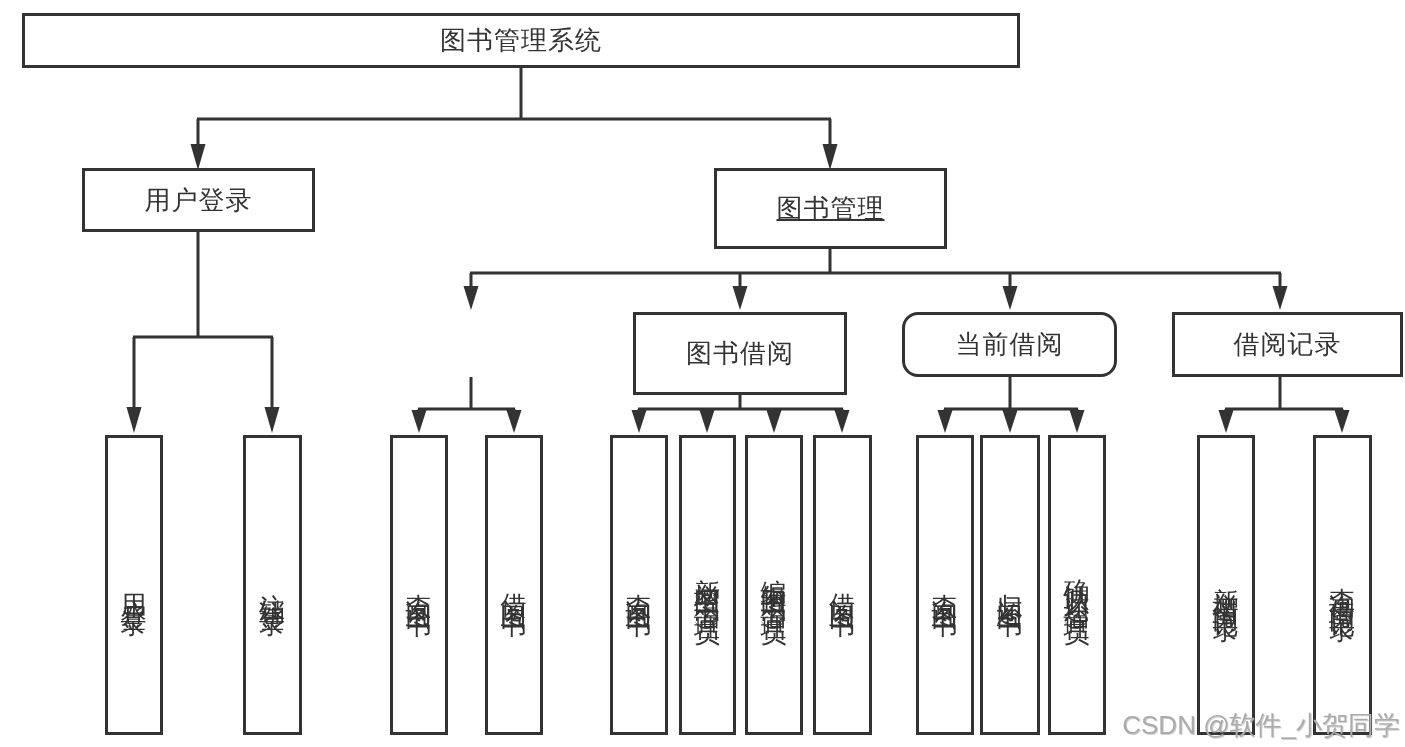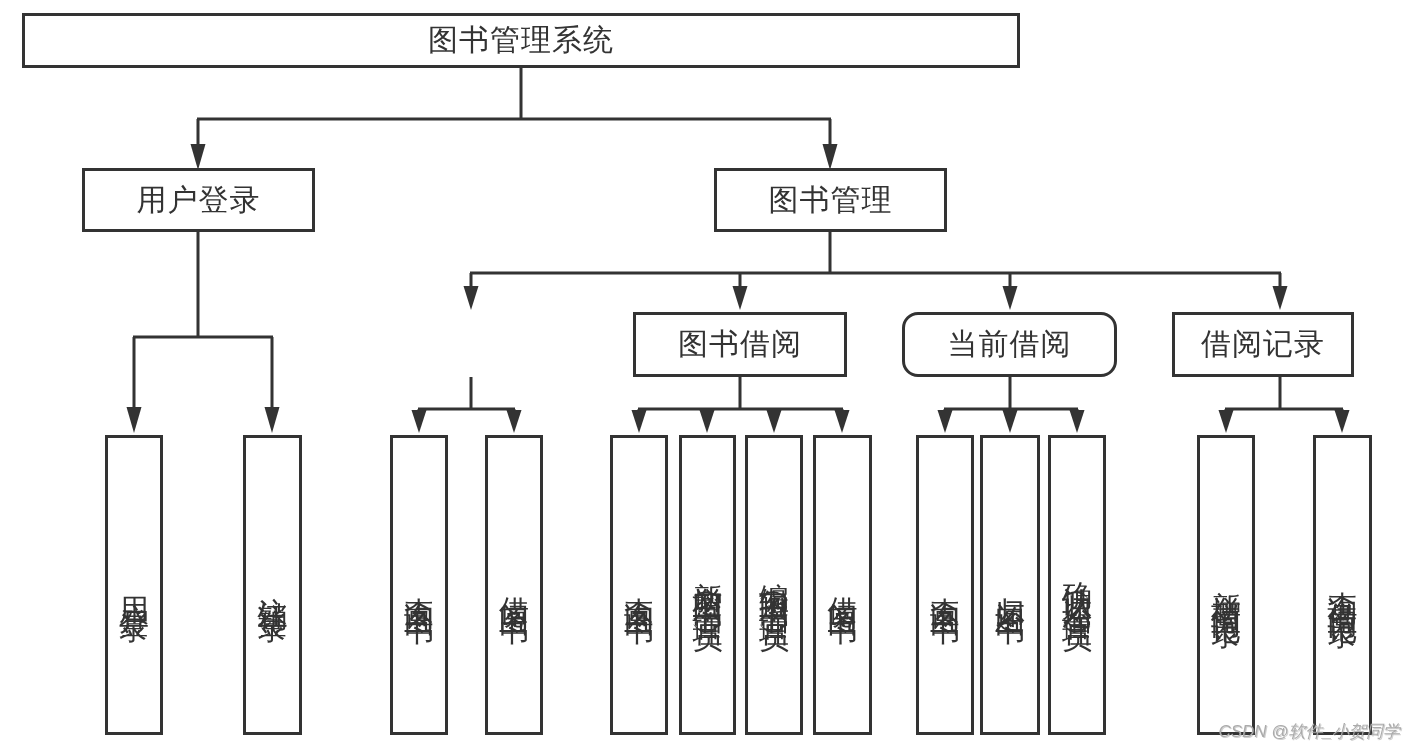--- a/index.html
+++ b/index.html
@@ -18,65 +18,64 @@
   }
   .node {
     position: absolute;
     box-sizing: border-box;
     border: 3px solid #333333;
     background: #ffffff;
     color: #333333;
     display: flex;
     align-items: center;
     justify-content: center;
-    font-size: 30px;
+    font-size: 26px;
     letter-spacing: 1px;
     text-align: center;
     white-space: nowrap;
   }
   .node.v {
     writing-mode: vertical-rl;
     text-orientation: mixed;
     letter-spacing: 6px;
     white-space: normal;
     line-height: 1;
   }
   
   #nd-root { left: 22px;   top: 13px;  width: 998px; height: 55px; }
   #nd-l2a  { left: 82px;   top: 168px; width: 233px; height: 64px; }
-  #nd-l2b  { left: 714px;  top: 168px; width: 233px; height: 64px; }
+  #nd-l2b  { left: 714px;  top: 168px; width: 233px; height: 81px; text-decoration: underline; }
   #nd-l3a  { left: 364px;  top: 312px; width: 215px; height: 65px; }
-  #nd-l3b  { left: 633px;  top: 312px; width: 214px; height: 65px; }
+  #nd-l3b  { left: 633px;  top: 312px; width: 214px; height: 83px; }
   #nd-l3c  { left: 902px;  top: 312px; width: 215px; height: 65px; border-radius: 16px; }
-  #nd-l3d  { left: 1172px; top: 312px; width: 182px; height: 65px; }
+  #nd-l3d  { left: 1172px; top: 312px; width: 231px; height: 65px; }
   
   .leaf { top: 435px; height: 300px; }
   #nd-a1 { left: 105px;  width: 58px; }
   #nd-a2 { left: 243px;  width: 59px; }
   #nd-b1 { left: 390px;  width: 58px; }
   #nd-b2 { left: 485px;  width: 58px; }
   #nd-c1 { left: 610px;  width: 58px; }
   #nd-c2 { left: 679px;  width: 57px; }
   #nd-c3 { left: 745px;  width: 58px; }
   #nd-c4 { left: 813px;  width: 59px; }
   #nd-d1 { left: 916px;  width: 58px; }
   #nd-d2 { left: 980px;  width: 60px; }
   #nd-d3 { left: 1048px; width: 58px; }
   #nd-e1 { left: 1197px; width: 58px; }
   #nd-e2 { left: 1313px; width: 59px; }
   .watermark {
     position: absolute;
     right: 5px;
     bottom: 4px;
-    font-size: 17px;
+    font-size: 26px;
     color: #ababab;
     background: transparent;
     white-space: nowrap;
     text-shadow: 1px 1px 0 rgba(120,120,120,0.35);
-    font-style: italic;
   }
 </style>
 </head>
 <body>
 
 <div class="canvas">
 
   <svg class="wires" viewBox="0 0 1405 747" xmlns="http://www.w3.org/2000/svg">
     <g stroke="#333333" stroke-width="3" fill="none">
 

